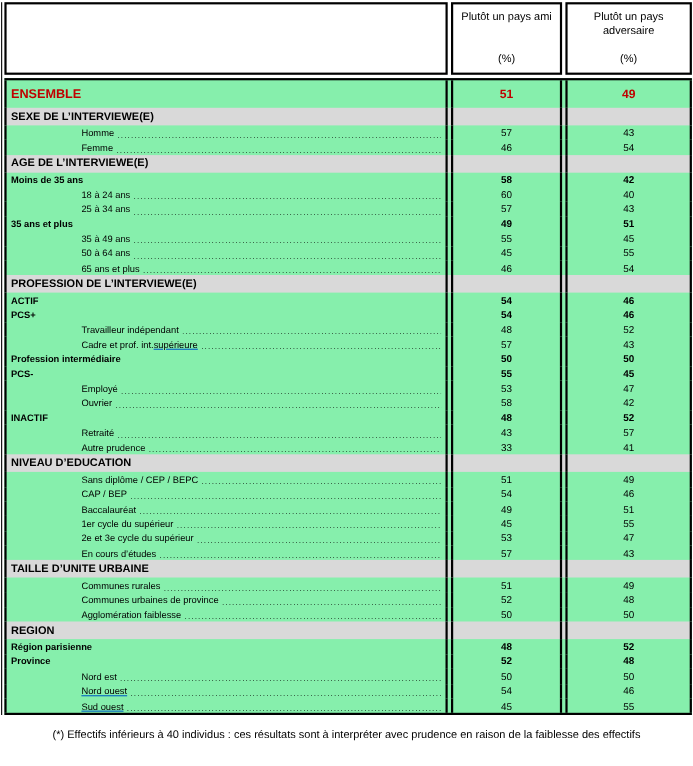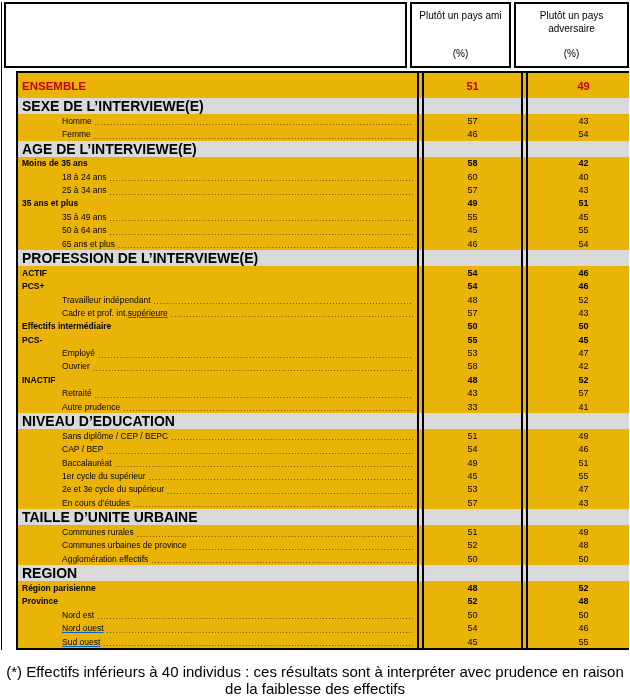--- a/index.html
+++ b/index.html
@@ -14,49 +14,49 @@
 
   
   .hdr { height: 66px; margin-bottom: 3px; }
   .hcell { border: 2px solid #000; height: 100%; display: flex;
     flex-direction: column; align-items: center; justify-content: space-between;
     padding: 5px 4px 6px; text-align: center; font-size: 10px; line-height: 1.3; }
   .hcell .unit { font-size: 10px; }
   .hempty { border: 2px solid #000; height: 100%; }
 
   
-  .tbody { border-top: 2px solid #000; border-bottom: 2px solid #000; background: #eab308; margin-left: 12px; }
+  .tbody { border-top: 2px solid #000; border-bottom: 2px solid #000; background: #86efac; }
 
   .row { height: 13.37px; }
   .row.section { height: 16px; background: var(--gray, #D9D9D9); }
   .row.ensemble { height: 25px; }
 
   .cell { height: 100%; display: flex; align-items: center; overflow: hidden; }
   .lcell { border-left: 2px solid #000; border-right: 2px solid #000;
     padding: 0 3px 0 4px; font-size: 8.5px; white-space: nowrap; }
   .vcell { border-left: 2px solid #000; border-right: 2px solid #000;
     justify-content: center; font-size: 9px; }
   .gapcol { height: 100%; }
 
-  .row.section .lcell { font-weight: bold; font-size: 14px; }
+  .row.section .lcell { font-weight: bold; font-size: 10px; }
   .row.group .lcell, .row.group .vcell { font-weight: bold; }
-  .row.item .lcell { padding-left: 44px; }
+  .row.item .lcell { padding-left: 68px; }
   .row.item .lcell.ind2 { }
 
   .row.ensemble .lcell { font-weight: bold; font-size: 11.5px; color: var(--red, #C00000); }
   .row.ensemble .vcell { font-weight: bold; font-size: 11px; color: var(--red, #C00000); }
 
   .dotfill { flex: 1; overflow: hidden; white-space: nowrap;
     font-size: 7.5px; letter-spacing: 1px; margin: 4px 1px 0 3px; }
   .dotfill::after { content: "...................................................................................................................................................................................................................................................."; }
 
   .plink { text-decoration: underline; text-decoration-color: var(--blue, #0563C1);
     text-decoration-thickness: 1px; }
 
-  .footnote { width: 630px; text-align: center; margin-top: 13px; font-size: 15px; }
+  .footnote { width: 630px; text-align: center; margin-top: 13px; font-size: 10px; }
 </style>
 </head>
 <body>
 
 <div class="table-wrap">
   <div class="cols hdr">
     <div class="hempty"></div>
     <div class="gapcol"></div>
     <div class="hcell">
       <span>Plutôt un pays ami</span>
@@ -227,21 +227,21 @@
           <span class="plink">supérieure</span>
           <div class="dotfill"></div>
         </div>
         <div class="gapcol"></div>
         <div class="cell vcell">57</div>
         <div class="gapcol"></div>
         <div class="cell vcell">43</div>
       </div>
       <div class="cols row group">
         <div class="cell lcell">
-          <span>Effectifs intermédiaire</span>
+          <span>Profession intermédiaire</span>
         </div>
         <div class="gapcol"></div>
         <div class="cell vcell">50</div>
         <div class="gapcol"></div>
         <div class="cell vcell">50</div>
       </div>
       <div class="cols row group">
         <div class="cell lcell">
           <span>PCS-</span>
         </div>
@@ -392,21 +392,21 @@
           <span>Communes urbaines de province</span>
           <div class="dotfill"></div>
         </div>
         <div class="gapcol"></div>
         <div class="cell vcell">52</div>
         <div class="gapcol"></div>
         <div class="cell vcell">48</div>
       </div>
       <div class="cols row item">
         <div class="cell lcell">
-          <span>Agglomération effectifs</span>
+          <span>Agglomération faiblesse</span>
           <div class="dotfill"></div>
         </div>
         <div class="gapcol"></div>
         <div class="cell vcell">50</div>
         <div class="gapcol"></div>
         <div class="cell vcell">50</div>
       </div>
       <div class="cols row section">
         <div class="cell lcell">
           <span>REGION</span>

